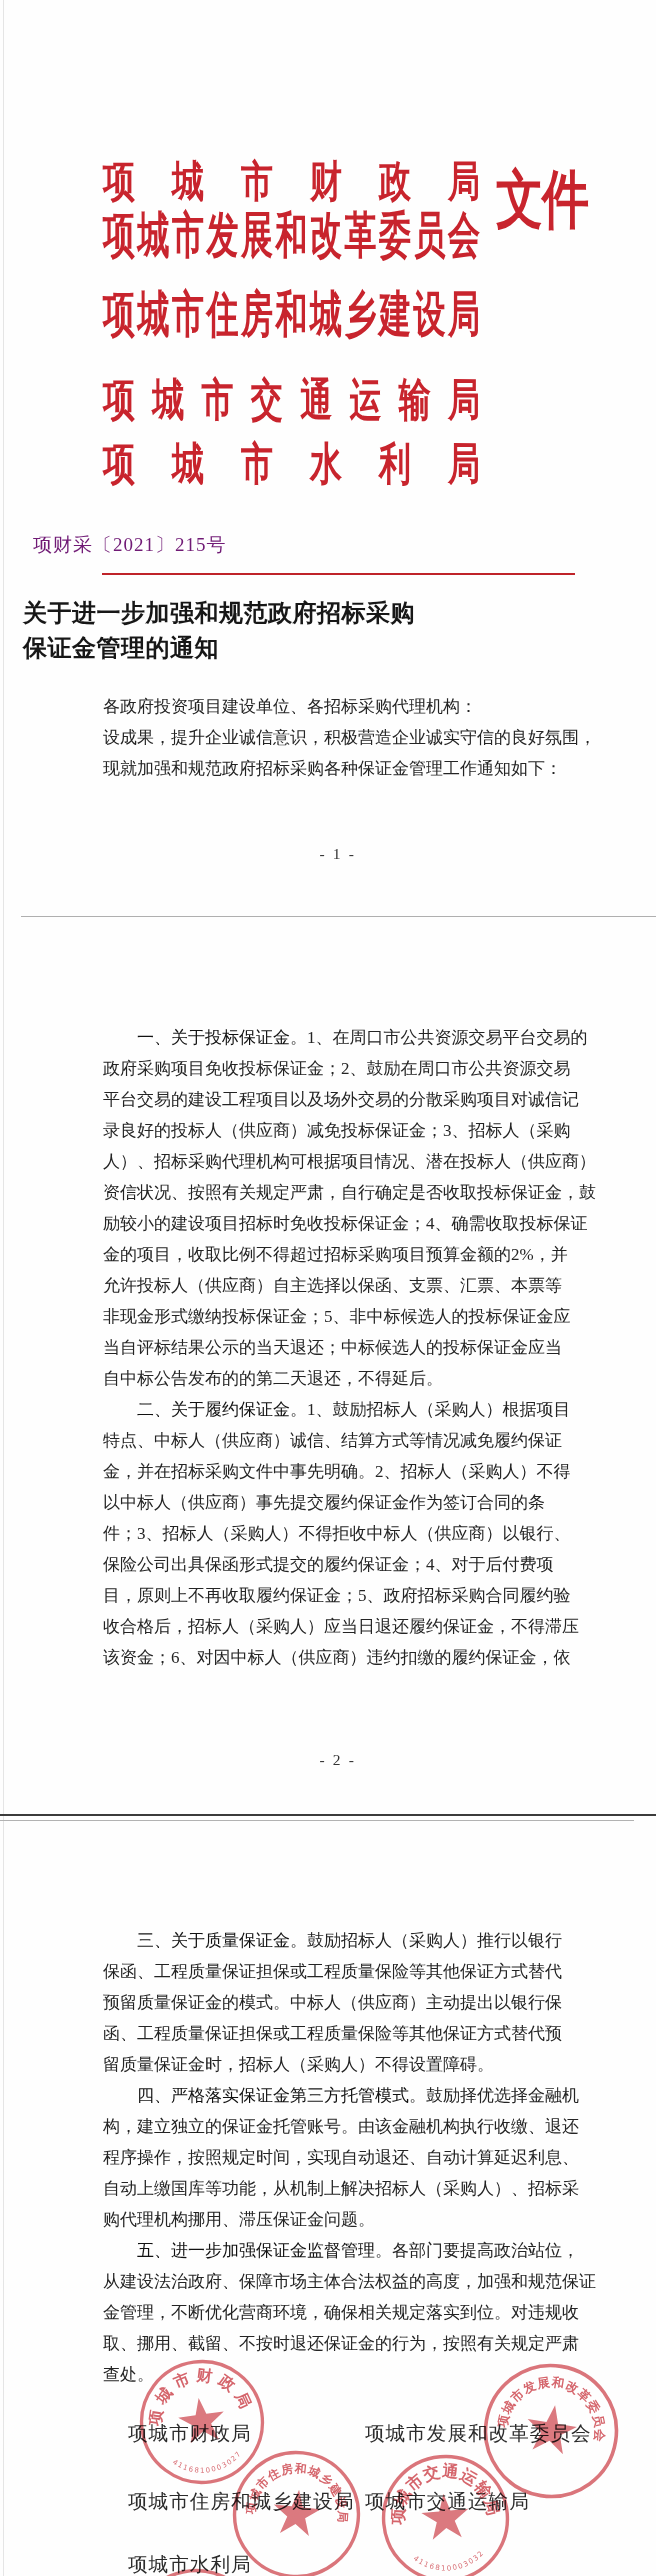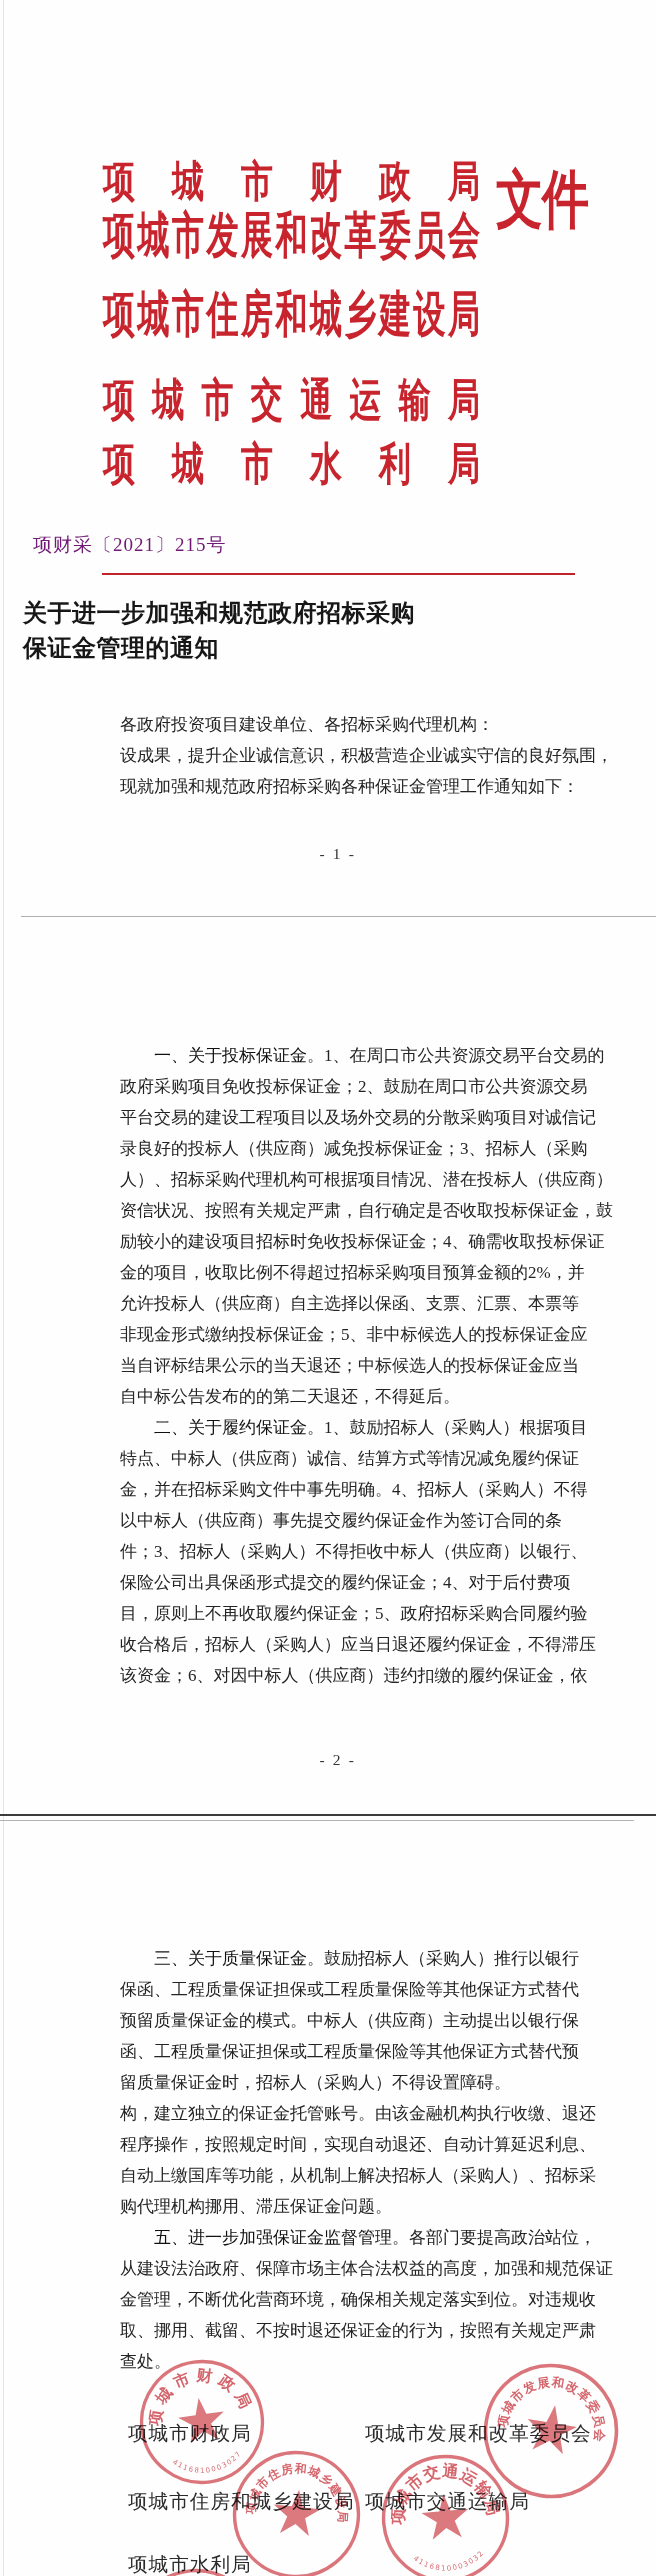--- a/index.html
+++ b/index.html
@@ -25,21 +25,21 @@
   .doc-number{
     position:absolute;left:33px;right:5px;top:532px;text-align:left;
     font-size:19px;color:#701a75;letter-spacing:1px;
   }
   .red-line{position:absolute;left:102px;top:573px;width:473px;height:2.1px;background:#bf2329;}
   .doc-title{
     position:absolute;left:23px;right:0;text-align:left;font-weight:bold;
     font-size:24px;color:#171717;letter-spacing:0.5px;
   }
   
-  .body-block{position:absolute;left:120px;width:489px;margin-top:18px;}
+  .body-block{position:absolute;left:103px;width:489px;}
   .doc-line{
     height:var(--lh,31px);line-height:var(--lh,31px);white-space:nowrap;
     font-size:17px;color:#242424;
   }
   .doc-line.indent{padding-left:34px;}
   .doc-line b{font-family:"Liberation Sans","DejaVu Sans",sans-serif;font-weight:normal;color:#111;}
   .pagenum{
     position:absolute;text-align:center;font-size:15.5px;color:#333;letter-spacing:2.1px;white-space:nowrap;
   }
   
@@ -140,41 +140,42 @@
         <div class="doc-line"><span>人）、招标采购代理机构可根据项目情况、潜在投标人（供应商）</span></div>
         <div class="doc-line"><span>资信状况、按照有关规定严肃，自行确定是否收取投标保证金，鼓</span></div>
         <div class="doc-line"><span>励较小的建设项目招标时免收投标保证金；4、确需收取投标保证</span></div>
         <div class="doc-line"><span>金的项目，收取比例不得超过招标采购项目预算金额的2%，并</span></div>
         <div class="doc-line"><span>允许投标人（供应商）自主选择以保函、支票、汇票、本票等</span></div>
         <div class="doc-line"><span>非现金形式缴纳投标保证金；5、非中标候选人的投标保证金应</span></div>
         <div class="doc-line"><span>当自评标结果公示的当天退还；中标候选人的投标保证金应当</span></div>
         <div class="doc-line"><span>自中标公告发布的的第二天退还，不得延后。</span></div>
         <div class="doc-line indent"><b>二、关于履约保证金。</b><span>1、鼓励招标人（采购人）根据项目</span></div>
         <div class="doc-line"><span>特点、中标人（供应商）诚信、结算方式等情况减免履约保证</span></div>
-        <div class="doc-line"><span>金，并在招标采购文件中事先明确。4、招标人（采购人）不得</span></div>
+        <div class="doc-line"><span>金，并在招标采购文件中事先明确。2、招标人（采购人）不得</span></div>
         <div class="doc-line"><span>以中标人（供应商）事先提交履约保证金作为签订合同的条</span></div>
         <div class="doc-line"><span>件；3、招标人（采购人）不得拒收中标人（供应商）以银行、</span></div>
         <div class="doc-line"><span>保险公司出具保函形式提交的履约保证金；4、对于后付费项</span></div>
         <div class="doc-line"><span>目，原则上不再收取履约保证金；5、政府招标采购合同履约验</span></div>
         <div class="doc-line"><span>收合格后，招标人（采购人）应当日退还履约保证金，不得滞压</span></div>
         <div class="doc-line"><span>该资金；6、对因中标人（供应商）违约扣缴的履约保证金，依</span></div>
       </div>
     <div class="pagenum" style="left:18.5px;right:0;top:1751px;">- 2 -</div>
   </div>
 
   <div class="sep2a"></div>
   <div class="sep2b"></div>
 
   <div>
     <div class="body-block" style="top:1925px;--lh:31px;">
         <div class="doc-line indent"><b>三、关于质量保证金。</b><span>鼓励招标人（采购人）推行以银行</span></div>
         <div class="doc-line"><span>保函、工程质量保证担保或工程质量保险等其他保证方式替代</span></div>
         <div class="doc-line"><span>预留质量保证金的模式。中标人（供应商）主动提出以银行保</span></div>
         <div class="doc-line"><span>函、工程质量保证担保或工程质量保险等其他保证方式替代预</span></div>
         <div class="doc-line"><span>留质量保证金时，招标人（采购人）不得设置障碍。</span></div>
+        <div class="doc-line indent"><b>四、严格落实保证金第三方托管模式。</b><span>鼓励择优选择金融机</span></div>
         <div class="doc-line"><span>构，建立独立的保证金托管账号。由该金融机构执行收缴、退还</span></div>
         <div class="doc-line"><span>程序操作，按照规定时间，实现自动退还、自动计算延迟利息、</span></div>
         <div class="doc-line"><span>自动上缴国库等功能，从机制上解决招标人（采购人）、招标采</span></div>
         <div class="doc-line"><span>购代理机构挪用、滞压保证金问题。</span></div>
         <div class="doc-line indent"><b>五、进一步加强保证金监督管理。</b><span>各部门要提高政治站位，</span></div>
         <div class="doc-line"><span>从建设法治政府、保障市场主体合法权益的高度，加强和规范保证</span></div>
         <div class="doc-line"><span>金管理，不断优化营商环境，确保相关规定落实到位。对违规收</span></div>
         <div class="doc-line"><span>取、挪用、截留、不按时退还保证金的行为，按照有关规定严肃</span></div>
         <div class="doc-line"><span>查处。</span></div>
       </div>

